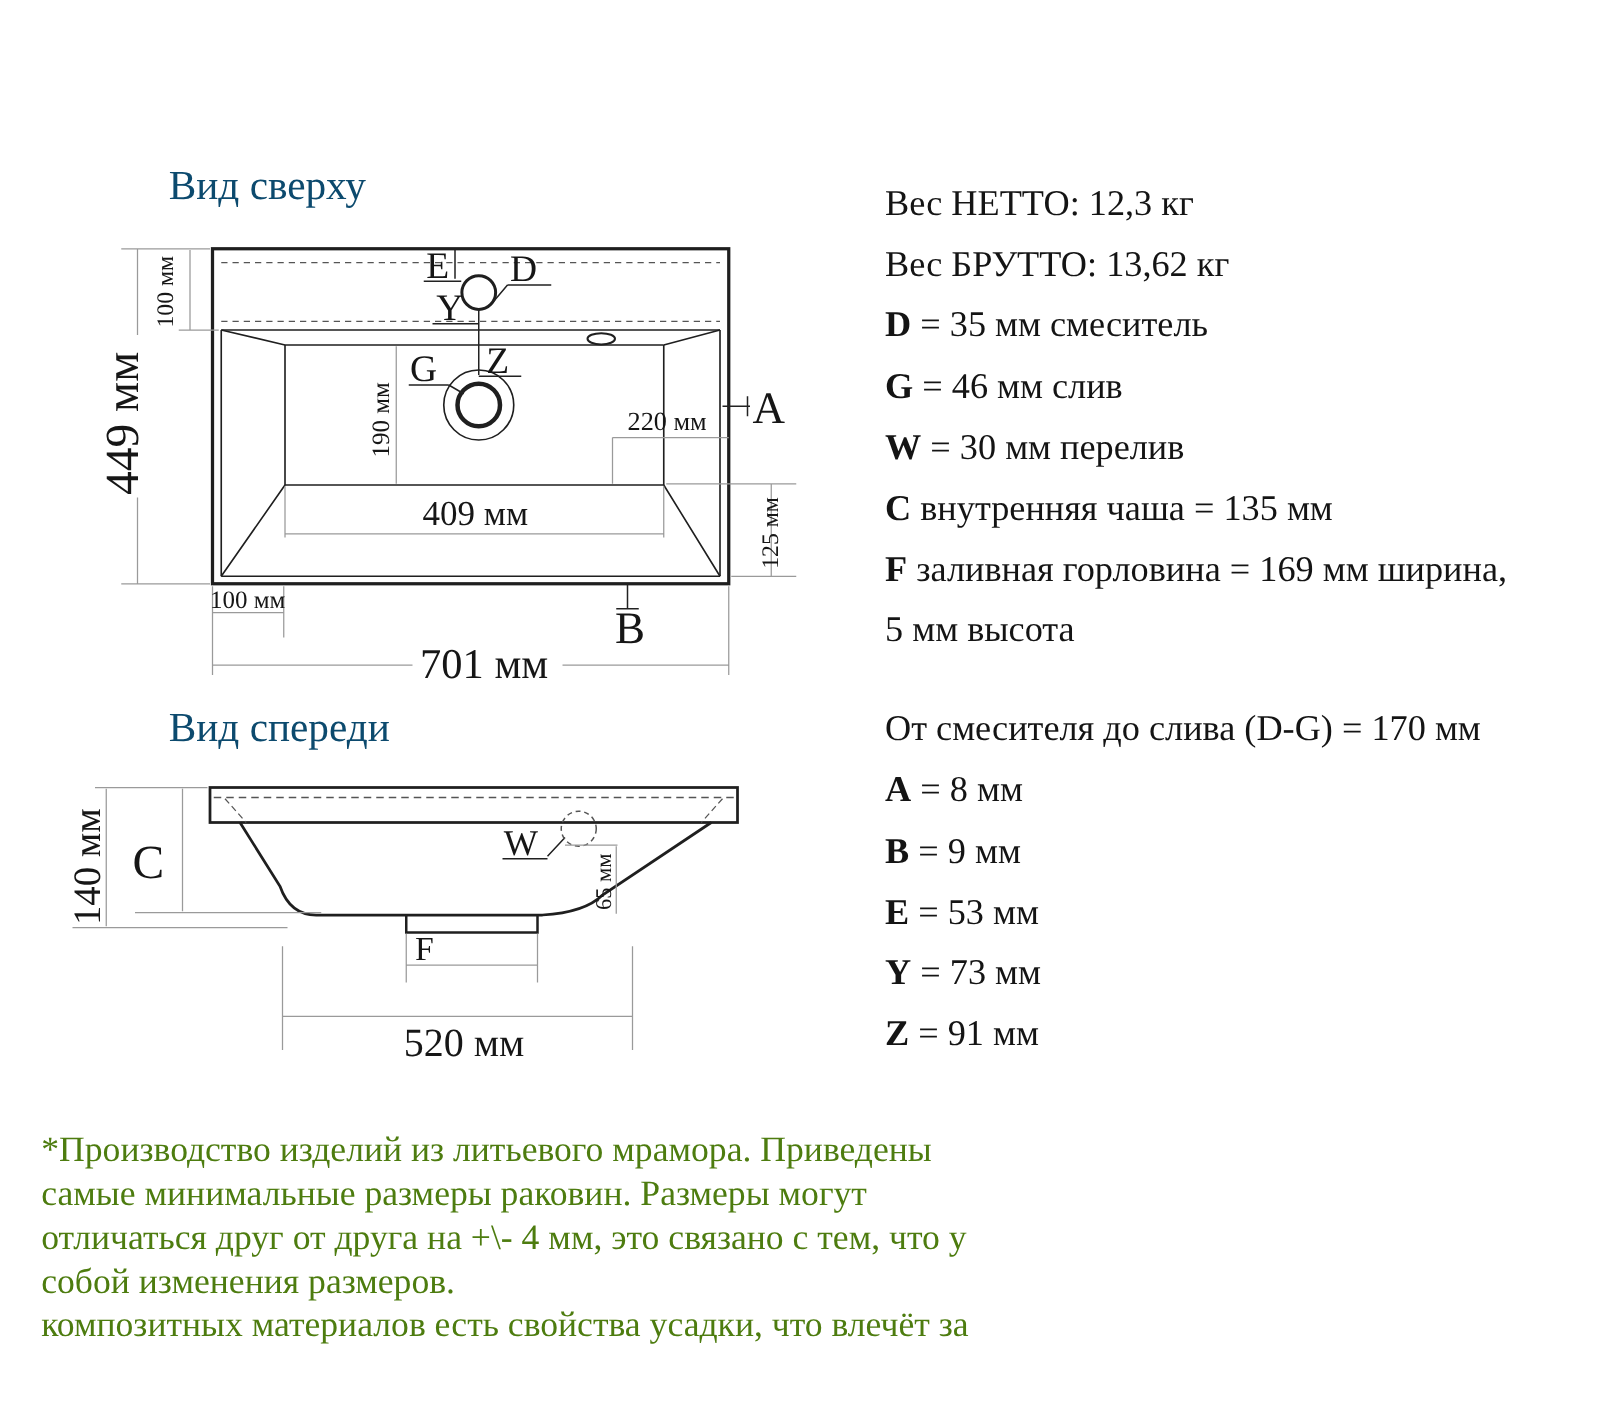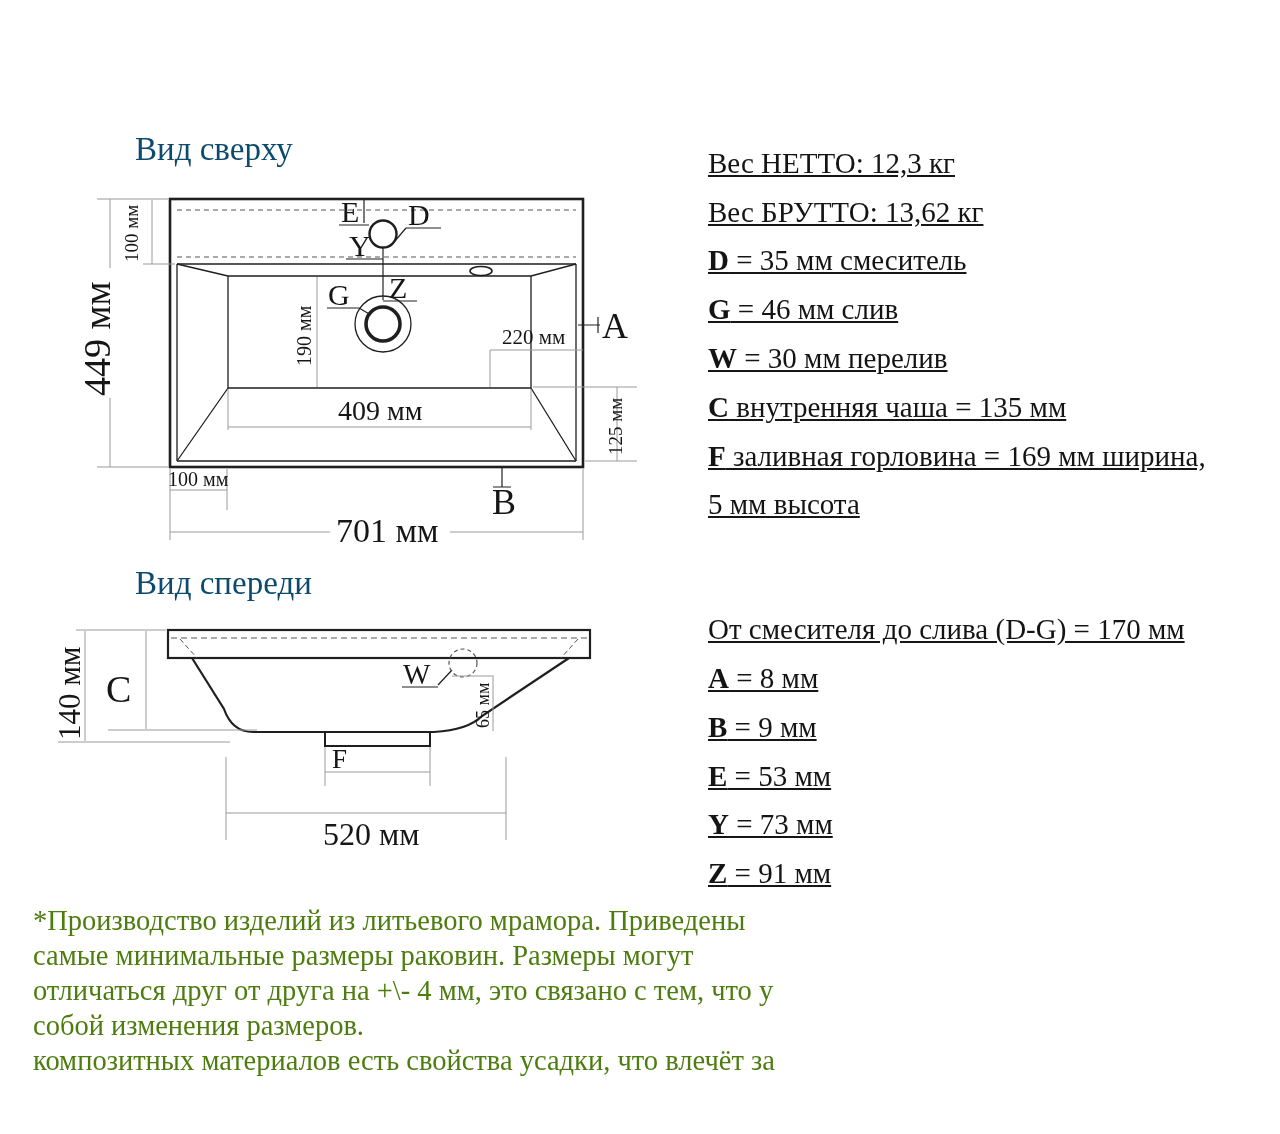--- a/index.html
+++ b/index.html
@@ -24,32 +24,31 @@
   .view-label {
     left:135px;
     font-size:33px;
     color:#0c4a6e;
   }
   #label-top-view { top:131px; }
   #label-front-view { top:565px; }
   #specs {
     left:708px; top:139px;
     width:560px;
-    text-decoration:underline;
   }
   .spec-line {
     height:48.8px;
     display:flex;
     align-items:center;
     font-size:29px;
     color:#141414;
   }
   .spec-line span { white-space:pre; }
   .spec-line .b { font-weight:bold; }
-  .gap-above { margin-top:76px; }
+  .gap-above { margin-top:30px; }
   #footnote {
     left:33px; top:903px;
     width:760px;
     font-size:28.5px;
     line-height:35px;
     color:#4d7c0f;
   }
   text {
     font-family:"Liberation Serif", serif;
     fill:#161616;

